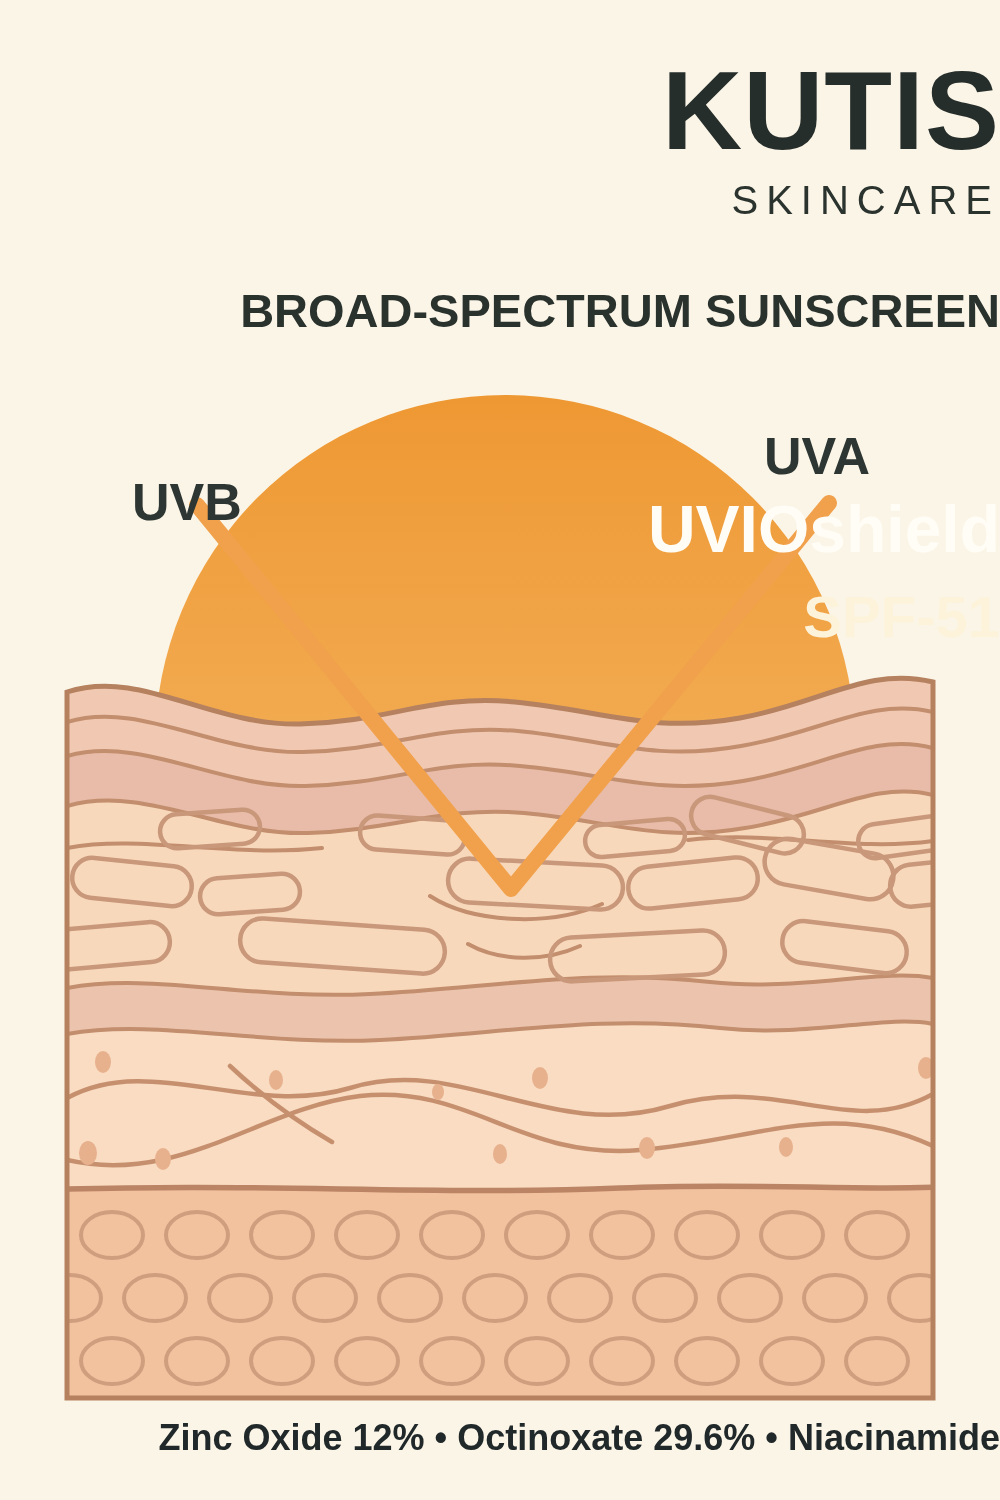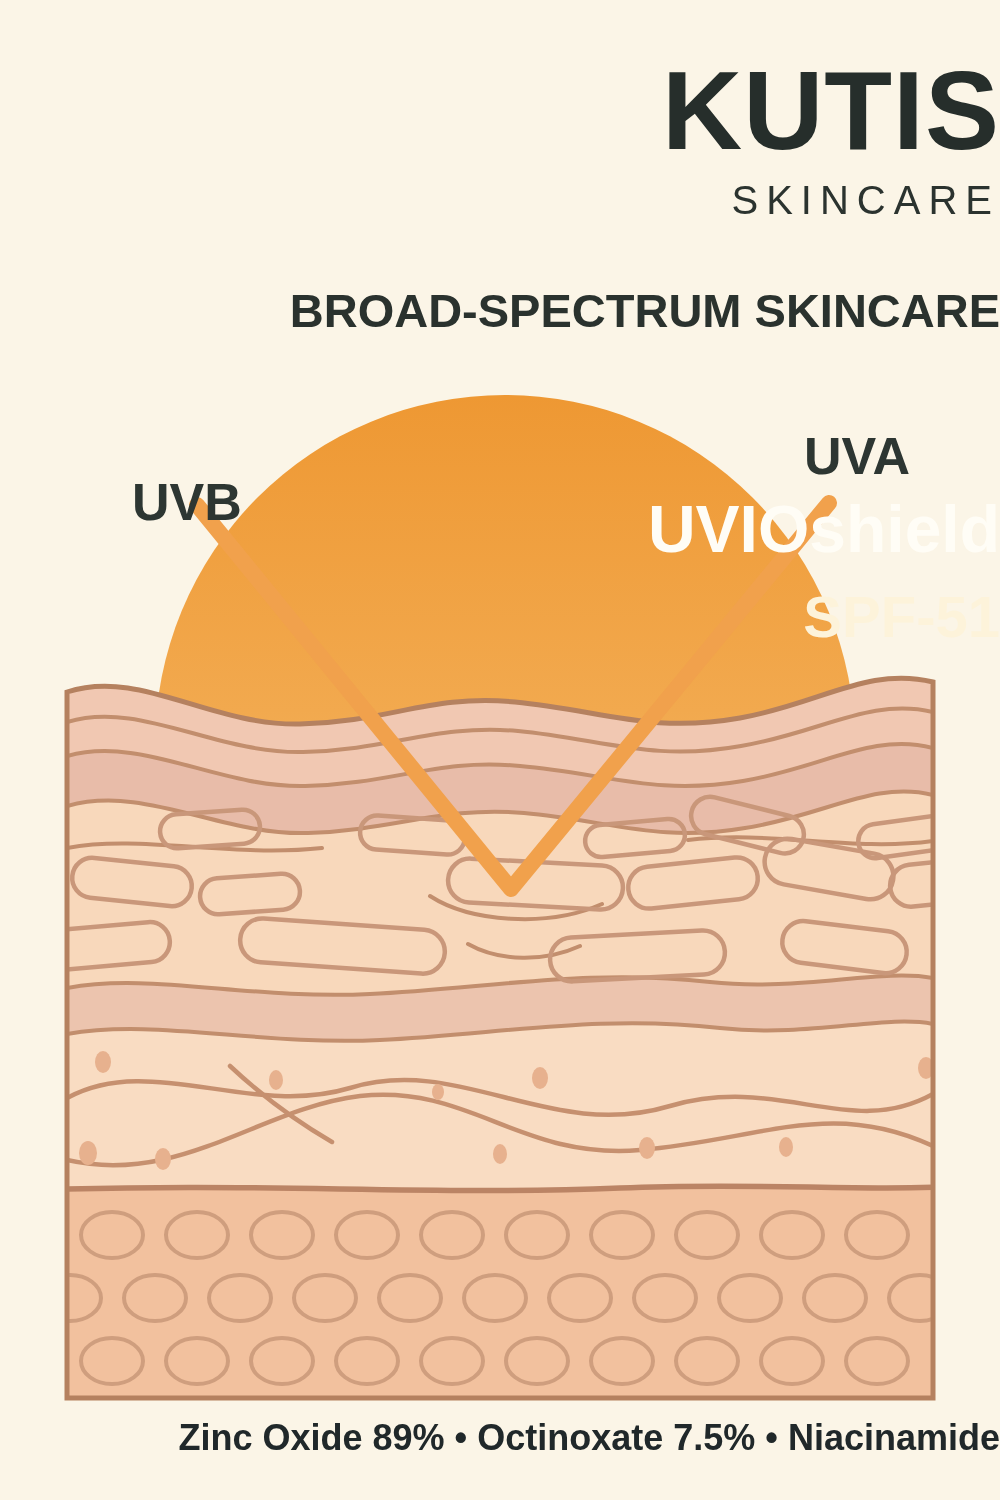--- a/index.html
+++ b/index.html
@@ -7,21 +7,21 @@
        font-family:"Liberation Sans", sans-serif;}
   #poster{position:relative;width:1000px;height:1500px;background:#fbf5e7;}
   .abs{position:absolute;line-height:1;white-space:nowrap;}
   .center{left:0;width:1000px;text-align:right;}
   .brand-name{top:56px;font-size:111px;font-weight:700;color:#262e2b;letter-spacing:1px;}
   .brand-tagline{top:180px;font-size:40px;font-weight:400;color:#2b332f;
                  letter-spacing:8px;padding-left:14px;box-sizing:border-box;}
   .heading{top:287px;font-size:47px;font-weight:700;color:#2a322e;}
   .uv-label{font-size:52px;font-weight:700;color:#2d3632;}
   .uvb{left:132px;top:432px;margin-top:44px;}
-  .uva{left:804px;top:430px;}
+  .uva{left:764px;top:430px;}
   .product-name{top:496px;font-size:66px;font-weight:700;color:#fffdf6;}
   .spf{top:588px;font-size:58px;font-weight:700;color:#fdf3da;}
   .ingredients{top:1420px;font-size:36px;font-weight:700;color:#20282a;letter-spacing:0px;}
   #illustration{position:absolute;left:0;top:0;width:1000px;height:1500px;}
 </style>
 </head>
 <body>
 
 <div id="poster">
 
@@ -140,22 +140,22 @@
       </g>
 
       <path d="M67,692 C140,668 210,726 300,724 C390,722 430,694 515,702 C600,710 650,734 740,718 C820,704 868,666 933,682 L933,1398 L67,1398 Z" fill="none" stroke="#b5815f" stroke-width="5"></path>
     </g>
 
     <path d="M197,505 L511,889 L829,503" fill="none" stroke="#f1a14c" stroke-width="16" stroke-linecap="round" stroke-linejoin="round"></path>
   </svg>
 
   <div class="abs center brand-name">KUTIS</div>
   <div class="abs center brand-tagline">SKINCARE</div>
-  <div class="abs center heading">BROAD-SPECTRUM SKINCARE</div>
+  <div class="abs center heading">BROAD-SPECTRUM SUNSCREEN</div>
 
   <div class="abs uv-label uvb">UVB</div>
   <div class="abs uv-label uva">UVA</div>
 
   <div class="abs center product-name">UVIOshield</div>
   <div class="abs center spf">SPF-51</div>
 
-  <div class="abs center ingredients">Zinc Oxide 89% • Octinoxate 7.5% • Niacinamide</div>
+  <div class="abs center ingredients">Zinc Oxide 12% • Octinoxate 29.6% • Niacinamide</div>
 </div>
 
 </body></html>

